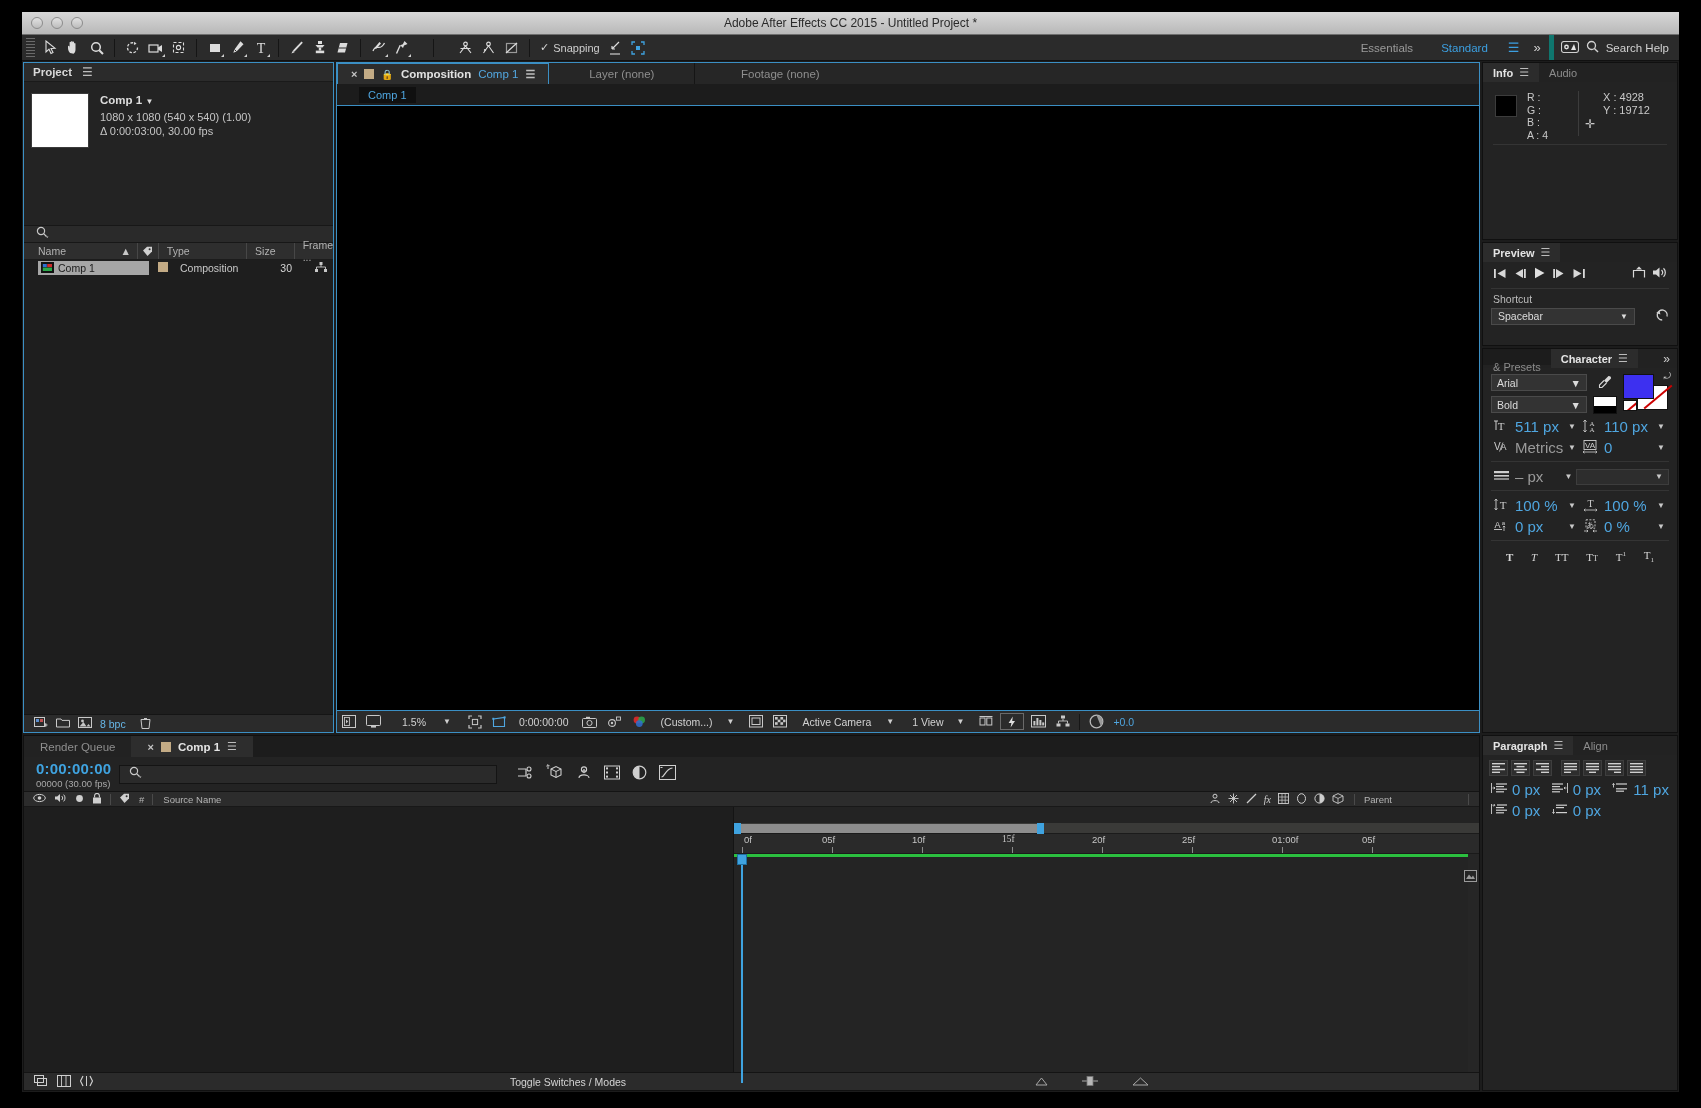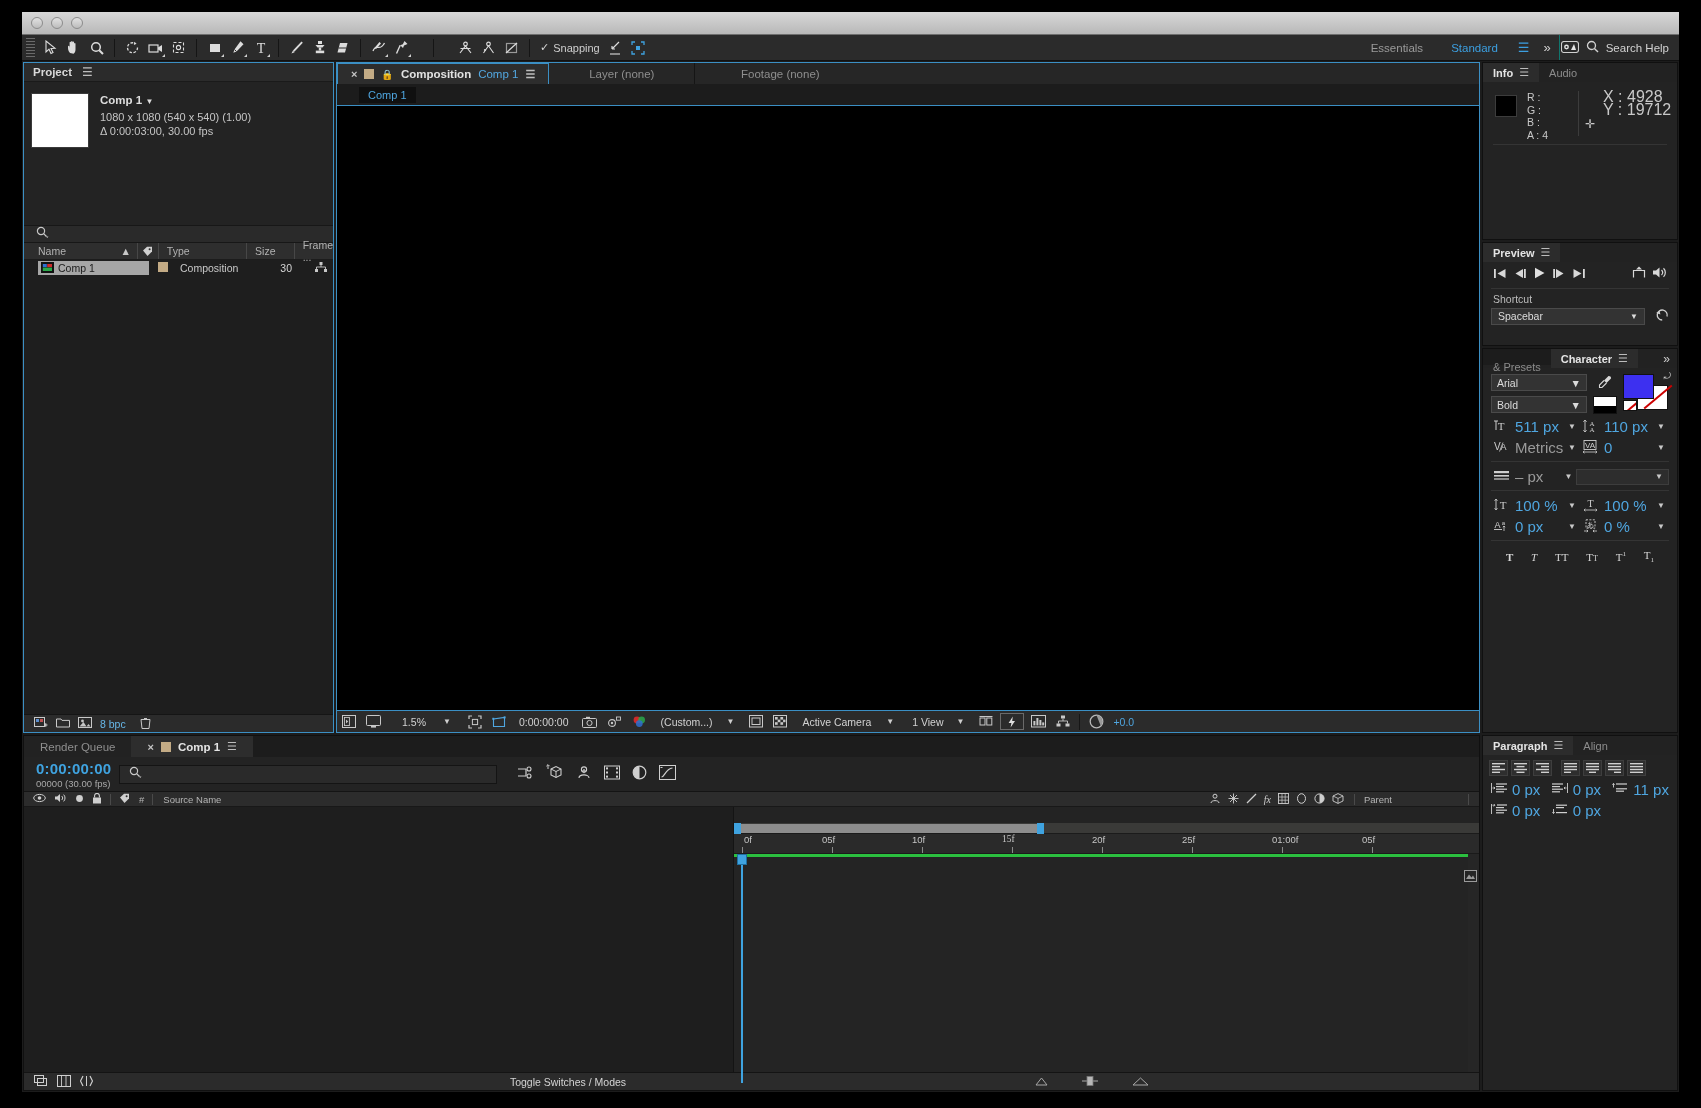--- a/index.html
+++ b/index.html
@@ -24,21 +24,21 @@
   .tool svg{display:block;}
   .tool .corner{position:absolute;right:2px;bottom:2px;width:0;height:0;
         border-left:3px solid transparent;border-bottom:3px solid #cfcfcf;}
   .snapchk{display:flex;align-items:center;gap:4px;padding:0 4px;color:#cfcfcf;font-size:11px;}
   .chk{color:#d6d6d6;font-size:11px;}
   .ws{display:flex;align-items:center;height:100%;margin-left:auto;}
   .ws-item{font-size:11.5px;padding:0 14px;color:#9a9a9a;}
   .ws-item.active{color:#3c9fe0;}
   .ws-menu{color:#3c9fe0;font-size:13px;padding:0 6px;}
   .ws-chev{color:#cfcfcf;font-size:13px;padding:0 8px;}
-  .searchhelp{display:flex;align-items:center;gap:7px;padding:0 10px 0 1px;color:#d2d2d2;font-size:11.5px;border-left:1px solid #0f766e;height:100%;}
+  .searchhelp{display:flex;align-items:center;gap:7px;padding:0 10px 0 7px;color:#d2d2d2;font-size:11.5px;border-left:5px solid #0f766e;height:100%;}
 
   
   .mainrow{display:flex;flex:0 0 auto;height:672px;}
 
   
   .project{width:311px;background:#232323;border:1px solid #3b8fc4;display:flex;flex-direction:column;margin:1px 0 0 1px;}
   .ph{height:19px;background:#2b2b2b;display:flex;align-items:center;gap:10px;padding:0 9px;border-bottom:1px solid #1a1a1a;}
   .ph-title{font-size:11.5px;color:#d8d8d8;font-weight:bold;}
   .ph-menu{color:#bdbdbd;font-size:12px;}
   .proj-info{display:flex;padding:11px 0 0 7px;height:96px;}
@@ -82,30 +82,30 @@
   .rightcol{width:196px;margin:1px 1px 0 2px;display:flex;flex-direction:column;}
   .rpanel{background:#232323;border:1px solid #101010;display:flex;flex-direction:column;}
   .rp-tabs{height:19px;background:#1c1c1c;display:flex;align-items:stretch;}
   .rtab{display:flex;align-items:center;gap:6px;padding:0 10px;font-size:11px;color:#8c8c8c;background:#222;}
   .rtab.active{background:#2c2c2c;color:#e4e4e4;font-weight:bold;}
   .rtab .mn{font-size:11px;color:#bcbcbc;font-weight:normal;}
   .info-body{flex:1;padding:8px 0 0 0;position:relative;}
   .info-swatch{width:22px;height:22px;background:#000;border:1px solid #3c3c3c;position:absolute;left:12px;top:13px;}
   .info-rgb{position:absolute;left:44px;top:9px;font-size:10.5px;color:#c9c9c9;line-height:12.5px;}
   .info-vsep{position:absolute;left:95px;top:9px;width:1px;height:45px;background:#3c3c3c;}
-  .info-xy{position:absolute;left:120px;top:9px;font-size:16px;color:#c9c9c9;line-height:12.5px;}
+  .info-xy{position:absolute;left:120px;top:9px;font-size:11px;color:#c9c9c9;line-height:12.5px;}
   .info-cross{position:absolute;left:102px;top:35px;color:#c9c9c9;font-size:12px;}
   .info-hr{position:absolute;left:10px;right:10px;top:62px;height:1px;background:#343434;}
 
   .prev-body{padding:0;}
   .prev-row{height:24px;display:flex;align-items:center;gap:6px;padding:0 10px;color:#d8d8d8;}
   .prev-row .sp{flex:1;}
   .prev-hr{height:1px;background:#343434;margin:2px 8px 4px;}
   .lbl{font-size:10.5px;color:#bdbdbd;padding:0 10px 2px;}
-  .selectrow{display:flex;align-items:center;gap:10px;padding:0 8px 6px;}
+  .selectrow{display:flex;align-items:center;gap:20px;padding:0 8px 6px;}
   .select{flex:1;height:17px;background:#333;border:1px solid #4a4a4a;display:flex;align-items:center;justify-content:space-between;padding:0 6px;font-size:10.5px;color:#dcdcdc;}
   .select .chev{font-size:8px;}
 
   .char-grid{padding:6px 8px 4px;}
   .cr{display:flex;align-items:center;gap:6px;margin-bottom:5px;}
   .cselect{height:17px;background:#333;border:1px solid #4a4a4a;display:flex;align-items:center;justify-content:space-between;padding:0 5px;font-size:10.5px;color:#dcdcdc;flex:1;}
   .swatchbox{position:relative;width:46px;height:36px;}
   .sw-front{position:absolute;left:0;top:0;width:31px;height:25px;background:#3d30f0;border:1px solid #111;}
   .sw-back{position:absolute;left:14px;top:11px;width:31px;height:25px;background:#fff;border:1px solid #111;}
   .sw-none{position:absolute;left:0;top:26px;width:14px;height:11px;background:#fff;border:1px solid #111;overflow:hidden;}
@@ -169,20 +169,21 @@
 <body>
 
 <div class="app">
 
   <div class="titlebar">
     <div class="tl-dots">
       <div class="tl-dot"></div>
       <div class="tl-dot"></div>
       <div class="tl-dot"></div>
     </div>
+    <div class="tl-title">Adobe After Effects CC 2015 - Untitled Project *</div>
   </div>
 
   <div class="toolbar">
     <div class="grip"></div>
 
     <div class="tgrp">
       <div class="tool">
         <svg width="13" height="15" viewBox="0 0 13 15">
             <path d="M2 1 L2 12 L5 9.2 L7 13.5 L9 12.6 L7 8.4 L11 8.2 Z" fill="none" stroke="#dcdcdc" stroke-width="1.1"></path>
           </svg>

